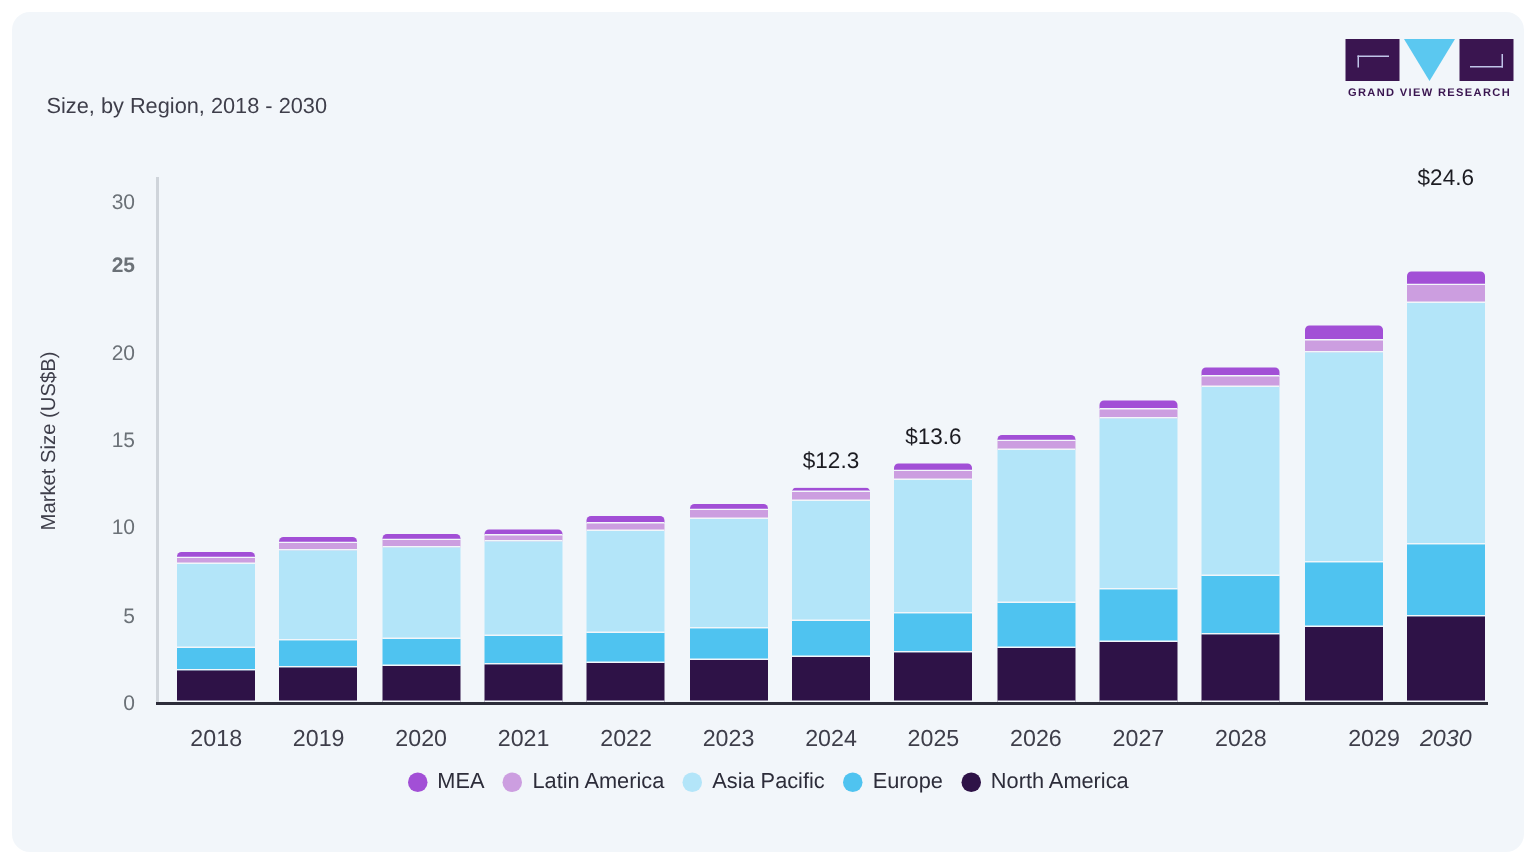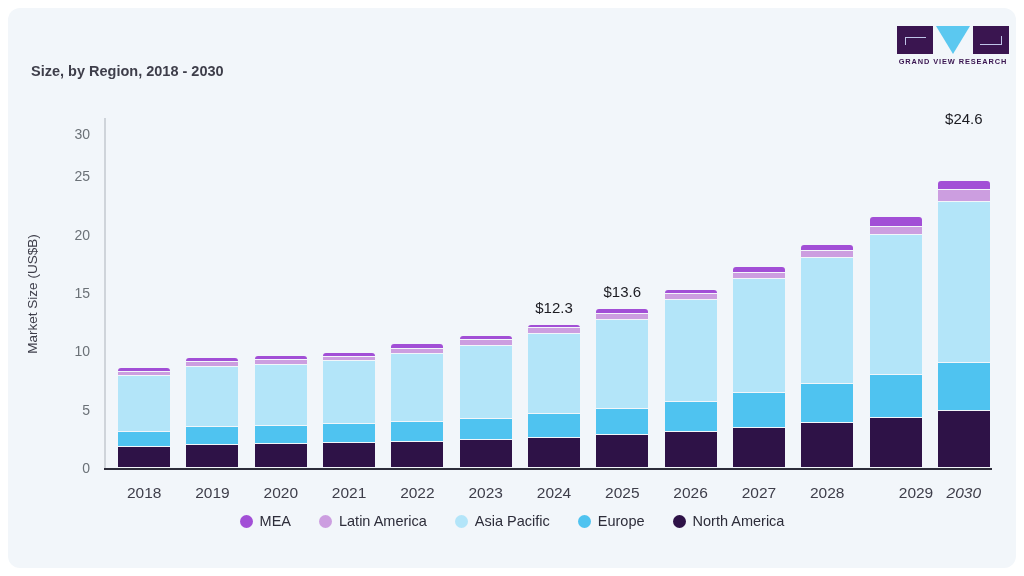--- a/index.html
+++ b/index.html
@@ -18,21 +18,21 @@
   }
   
   #title {
     position: absolute; left: 22px; top: 18px;
     font-size: 23.5px; font-weight: bold;
     color: #31104a; letter-spacing: -0.2px;
     white-space: nowrap;
   }
   #subtitle {
     position: absolute; left: 23px; top: 55px;
-    font-size: 14.5px; font-weight: bold;
+    font-size: 14.5px; font-weight: normal;
     color: #3e3e4a;
     white-space: nowrap;
   }
   
   #logo { position: absolute; right: 7px; top: 18px; width: 112px; height: 44px; }
   .logo-row { position: relative; height: 28px; width: 112px; }
   .logo-blk {
     position: absolute; top: 0; width: 36px; height: 28px;
     background: #3a1550;
   }
@@ -109,21 +109,21 @@
     position: absolute; top: 100%;
     margin-top: 14px;
     font-size: 15.5px; color: #3e3e4a;
     transform: translateX(-50%);
     white-space: nowrap;
   }
   
   #legend {
     position: absolute; left: 0; top: 505px; width: 1008px;
     display: flex; justify-content: center; align-items: center;
-    gap: 28px;
+    gap: 12px;
   }
   .leg-item { display: flex; align-items: center; gap: 7px; }
   .leg-dot { width: 13px; height: 13px; border-radius: 50%; }
   .leg-txt { font-size: 14.5px; color: #2d2d3a; white-space: nowrap; }
 </style>
 </head>
 <body>
 
 <div id="card">
 
@@ -145,21 +145,21 @@
   <div id="plot">
     <div id="ylabel">Market Size (US$B)</div>
     <div id="yaxis-line"></div>
     <div id="xaxis-line"></div>
     <div id="yticks-holder">
         <div class="ytick" style="top: 350px;">0</div>
         <div class="ytick" style="top: 291.667px;">5</div>
         <div class="ytick" style="top: 233.333px;">10</div>
         <div class="ytick" style="top: 175px;">15</div>
         <div class="ytick" style="top: 116.667px;">20</div>
-        <div class="ytick" style="top: 58.3333px;">25</div>
+        <div class="ytick" style="top: 58.3333px; font-weight: bold;">25</div>
         <div class="ytick" style="top: 16px;">30</div>
       </div>
     <div id="bars-holder">
         <div class="xtick" style="left: 40.1538px;">2018</div>
         <div class="bar" style="left: 14.1538px; width: 52px; height: 99.75px;">
           <div class="seg top-cap" style="background: rgb(162, 79, 214); height: 3.5px; border-bottom: 1.5px solid rgb(242, 246, 250);"></div>
           <div class="seg" style="background: rgb(204, 158, 224); height: 4.08333px; border-bottom: 1.5px solid rgb(242, 246, 250);"></div>
           <div class="seg" style="background: rgb(179, 229, 249); height: 56.5833px; border-bottom: 1.5px solid rgb(242, 246, 250);"></div>
           <div class="seg" style="background: rgb(79, 195, 240); height: 14.5833px; border-bottom: 1.5px solid rgb(242, 246, 250);"></div>
           <div class="seg" style="background: rgb(46, 18, 71); height: 21px; border-bottom: 1.5px solid rgb(242, 246, 250);"></div>

